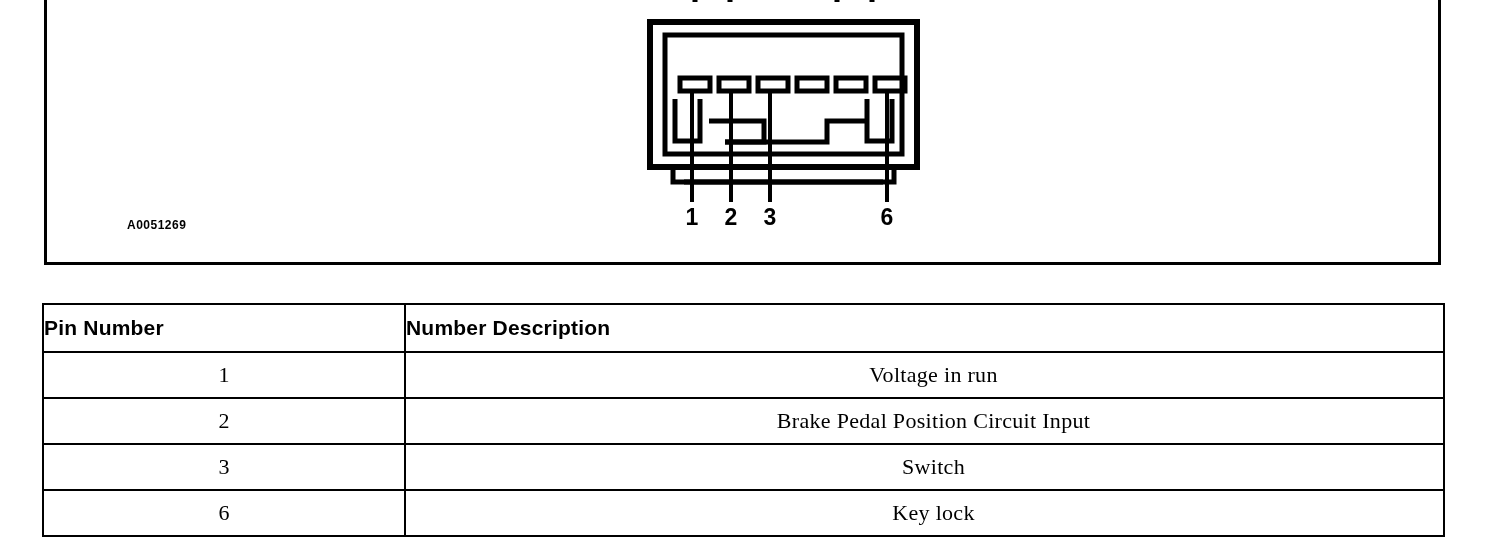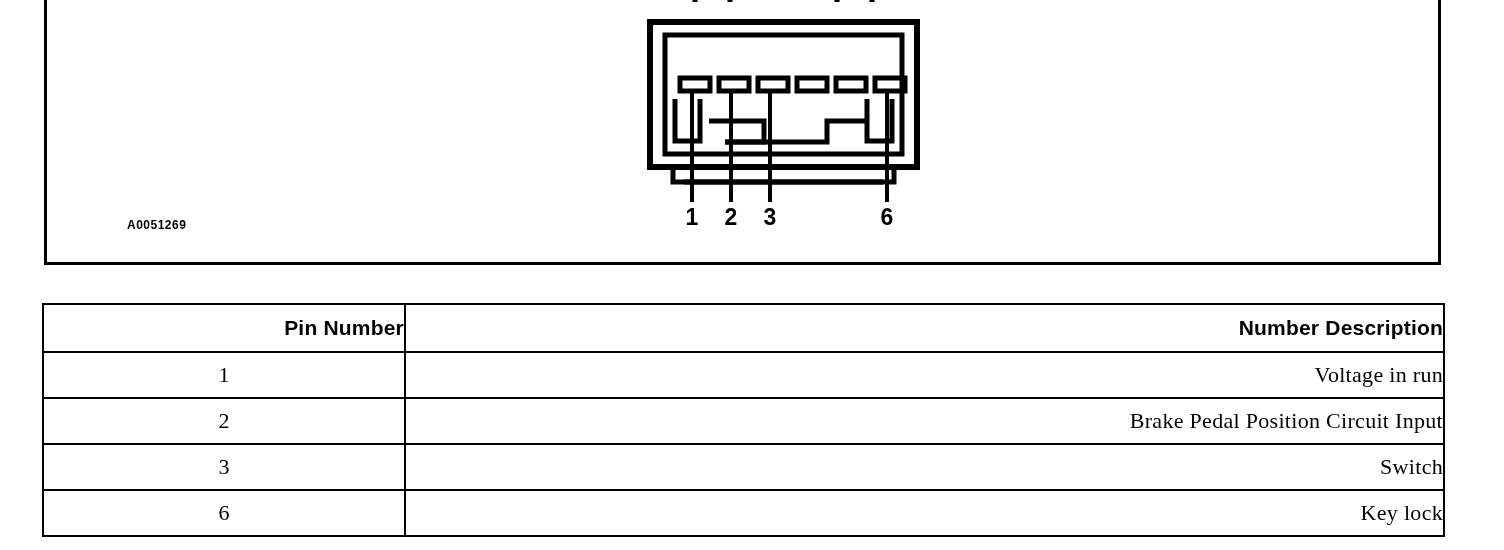--- a/index.html
+++ b/index.html
@@ -74,31 +74,31 @@
     border: 2px solid #000000;
     padding: 0;
     height: 44px;
     vertical-align: middle;
     background: #ffffff;
   }
   .pinout-table thead th {
     font-family: "Liberation Sans", "DejaVu Sans", sans-serif;
     font-weight: bold;
     font-size: 21px;
-    text-align: right;
+    text-align: left;
     height: 46px;
     letter-spacing: 0.2px;
   }
   .pinout-table tbody td.cell-pin {
     text-align: center;
     font-size: 22px;
     font-family: "Liberation Serif", "DejaVu Serif", serif;
   }
   .pinout-table tbody td.cell-desc {
-    text-align: right;
+    text-align: center;
     font-size: 22px;
     padding-left: 18px;
     font-family: "Liberation Serif", "DejaVu Serif", serif;
     letter-spacing: 0.3px;
   }
 </style>
 </head>
 <body>
 
 <div class="illustration-frame">

